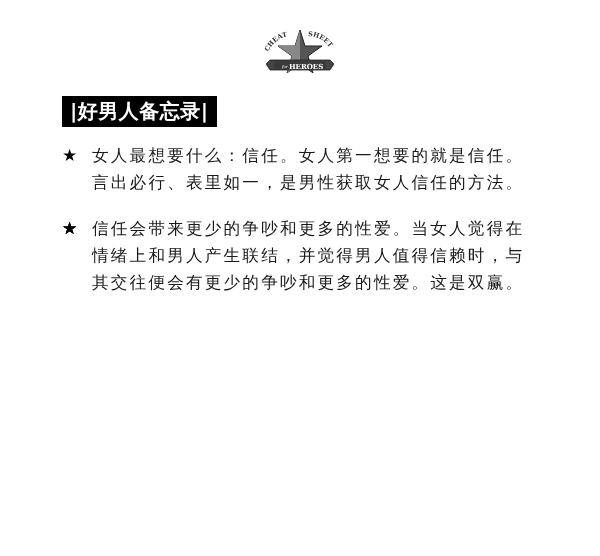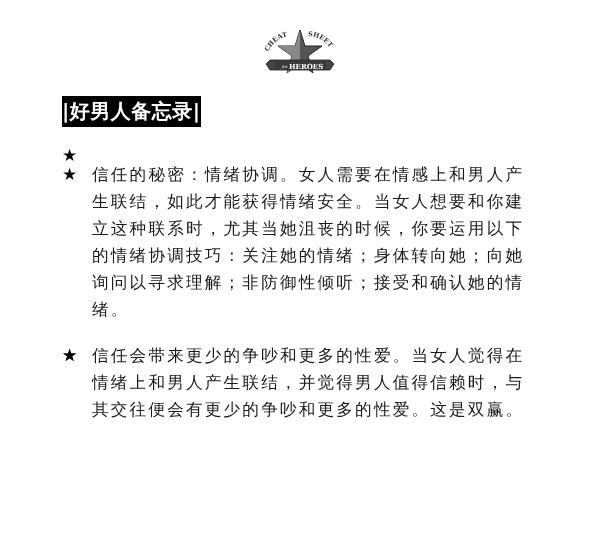--- a/index.html
+++ b/index.html
@@ -26,21 +26,21 @@
       position: absolute;
       left: 62px;
       top: 96px;
       height: 31px;
       background: #000000;
       color: #ffffff;
       font-family: "DejaVu Sans", "Liberation Sans", sans-serif;
       font-weight: bold;
       font-size: 20px;
       line-height: 31px;
-      padding: 0 0;
+      padding: 0 8px;
       white-space: nowrap;
       letter-spacing: 0.5px;
     }
     .items {
       position: absolute;
       left: 0;
       top: 142px;
       width: 600px;
       margin: 0;
       padding: 0;
@@ -92,24 +92,24 @@
     <text x="20" y="42" font-family="DejaVu Serif, serif" font-size="4" fill="#fff" font-style="italic">for</text>
     <text x="27" y="42.5" font-family="DejaVu Serif, serif" font-size="7" font-weight="bold" fill="#fff">HEROES</text>
   </svg>
 </div>
 
 <div class="heading-box">|好男人备忘录|</div>
 
 <ul class="items">
   <li class="item">
     <span class="bullet">★</span>
+    <span class="text">女人最想要什么：信任。女人第一想要的就是信任。言出必行、表里如一，是男性获取女人信任的方法。</span>
   </li>
   <li class="item">
     <span class="bullet">★</span>
-    <span class="text">信任的秘密：情绪协调。女人需要在情感上和男人产生联结，如此才能获得情绪安全。当女人想要和你建立这种联系时，尤其当她沮丧的时候，你要运用以下的情绪协调技巧：关注她的情绪；身体转向她；向她询问以寻求理解；非防御性倾听；接受和确认她的情绪。</span>
   </li>
   <li class="item">
     <span class="bullet">★</span>
   </li>
   <li class="item">
     <span class="bullet">★</span>
     <span class="text">信任会带来更少的争吵和更多的性爱。当女人觉得在情绪上和男人产生联结，并觉得男人值得信赖时，与其交往便会有更少的争吵和更多的性爱。这是双赢。</span>
   </li>
 </ul>
 

